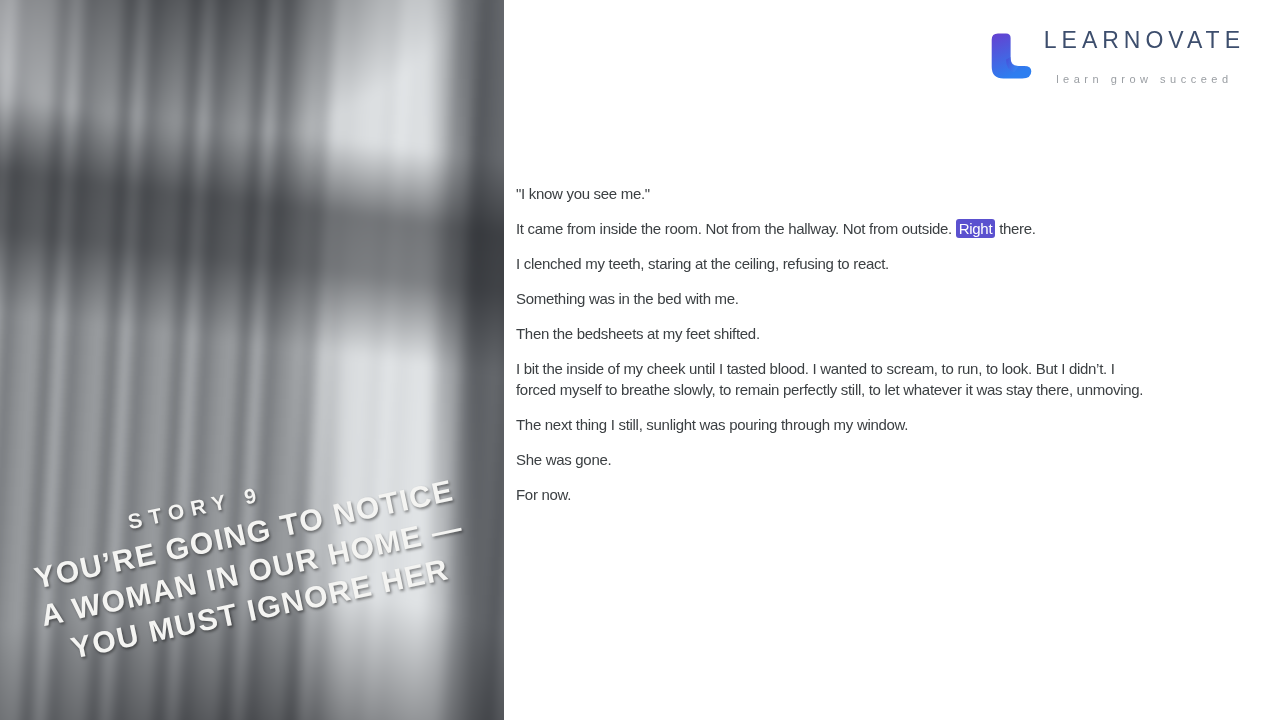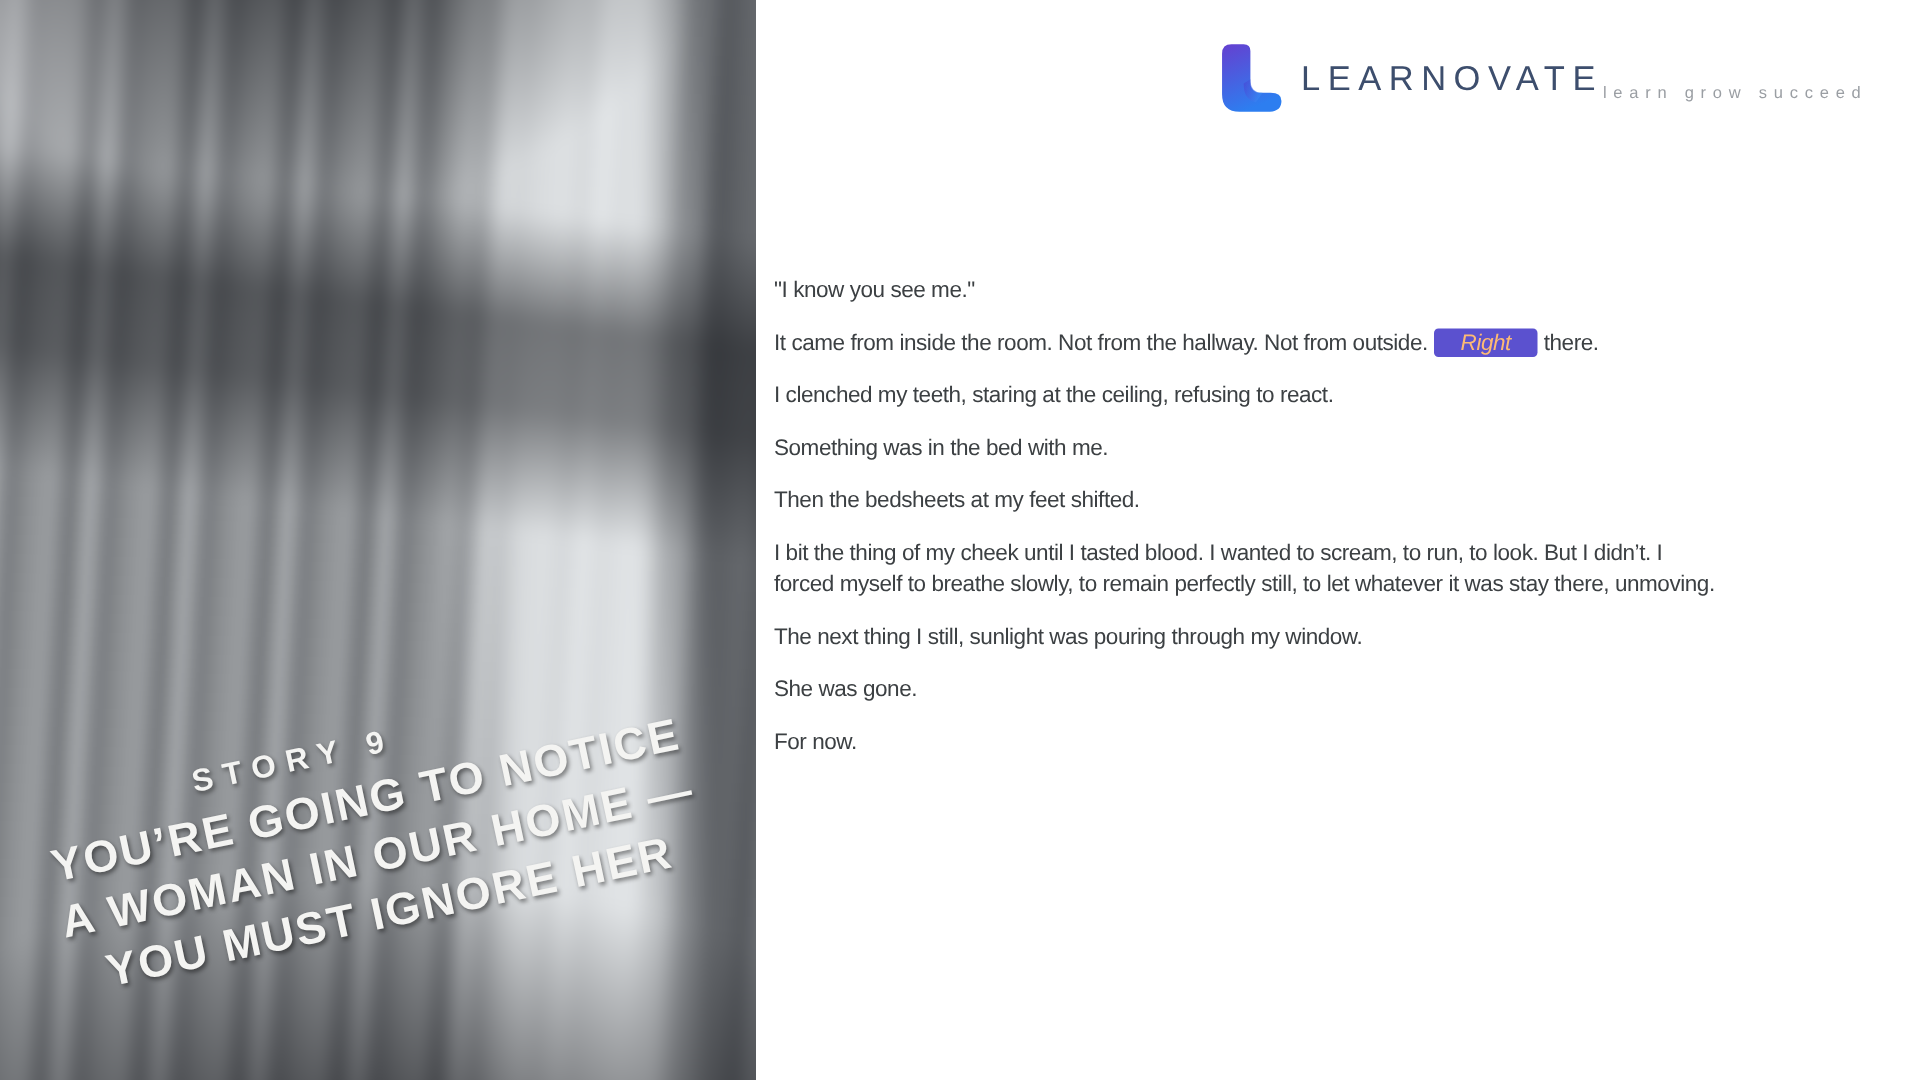--- a/index.html
+++ b/index.html
@@ -39,36 +39,35 @@
   .title-line {
     font-size:30px; font-weight:700; letter-spacing:1.5px; line-height:38px;
     white-space:nowrap;
   }
 
   
   .content { position:absolute; left:504px; top:0; right:0; bottom:0; background:#ffffff; }
 
   .logo { position:absolute; top:27px; right:35px; display:flex; align-items:center; gap:10px; }
   .logo-icon { width:45px; height:50px; display:block; }
-  .logo-text { display:flex; flex-direction:row; align-items:center; }
+  .logo-text { display:flex; flex-direction:column; align-items:center; }
   .logo-name { font-size:23px; font-weight:400; letter-spacing:5px; color:#3d4e6d; line-height:26px; }
   .logo-tagline { font-size:11px; font-weight:400; letter-spacing:4.5px; color:#9a9ea3; margin-top:20px; }
 
   .story-text {
     position:absolute; left:12px; top:183px; width:752px;
     color:var(--body-color, #3c4043);
     font-size:15px; letter-spacing:-0.3px; line-height:21px;
   }
   .story-text p { margin:0 0 14px 0; }
   .hl {
     background:var(--hl, #5b51cf);
-    color:#fdba74;
+    color:#ffffff;
     border-radius:3px;
-    padding:1px 18px;
-    font-style:italic;
+    padding:1px 3px;
   }
 </style>
 </head>
 <body>
 
 <div class="stage">
 
   <div class="poster">
     <div class="poster-bg"></div>
     <div class="poster-title">
@@ -103,20 +102,20 @@
         <div class="logo-tagline">learn grow succeed</div>
       </div>
     </div>
 
     <div class="story-text">
         <p><span>"I know you see me."</span></p>
         <p><span>It came from inside the room. Not from the hallway. Not from outside. </span><span class="hl">Right</span><span> there.</span></p>
         <p><span>I clenched my teeth, staring at the ceiling, refusing to react.</span></p>
         <p><span>Something was in the bed with me.</span></p>
         <p><span>Then the bedsheets at my feet shifted.</span></p>
-        <p><span>I bit the thing of my cheek until I tasted blood. I wanted to scream, to run, to look. But I didn’t. I</span><br><span>forced myself to breathe slowly, to remain perfectly still, to let whatever it was stay there, unmoving.</span></p>
+        <p><span>I bit the inside of my cheek until I tasted blood. I wanted to scream, to run, to look. But I didn’t. I</span><br><span>forced myself to breathe slowly, to remain perfectly still, to let whatever it was stay there, unmoving.</span></p>
         <p><span>The next thing I still, sunlight was pouring through my window.</span></p>
         <p><span>She was gone.</span></p>
         <p><span>For now.</span></p>
       </div>
 
   </div>
 </div>
 
 </body></html>

